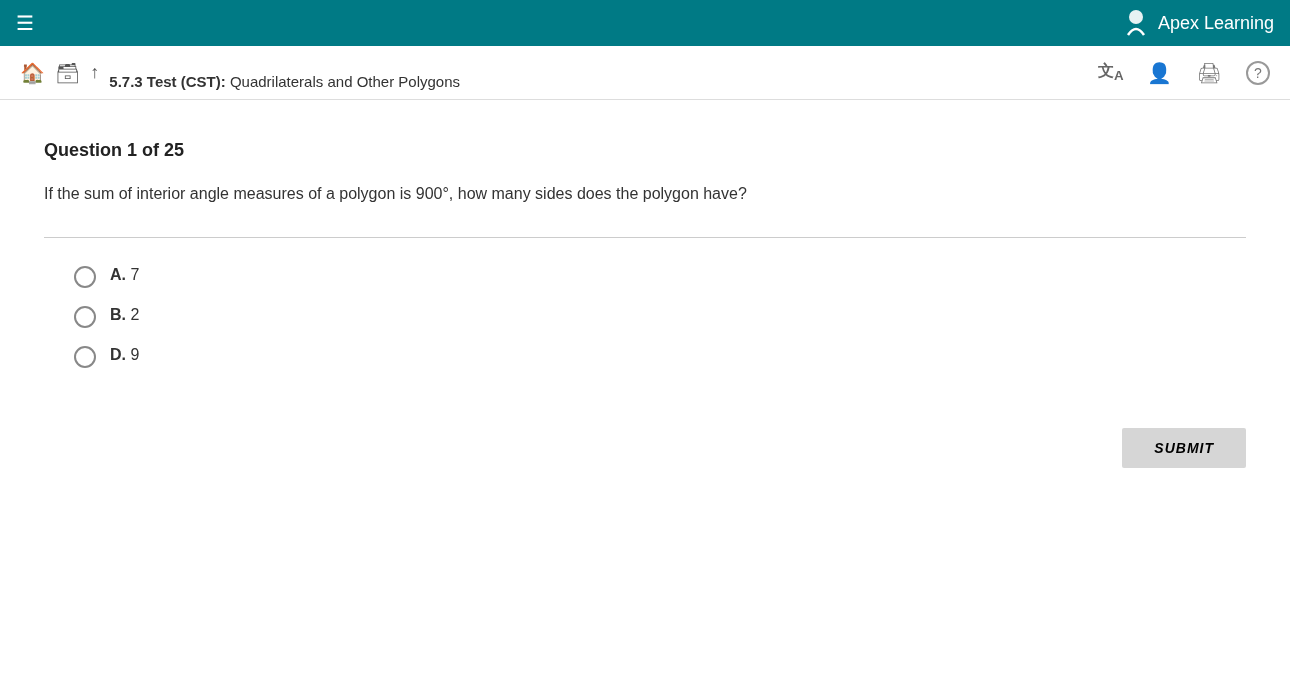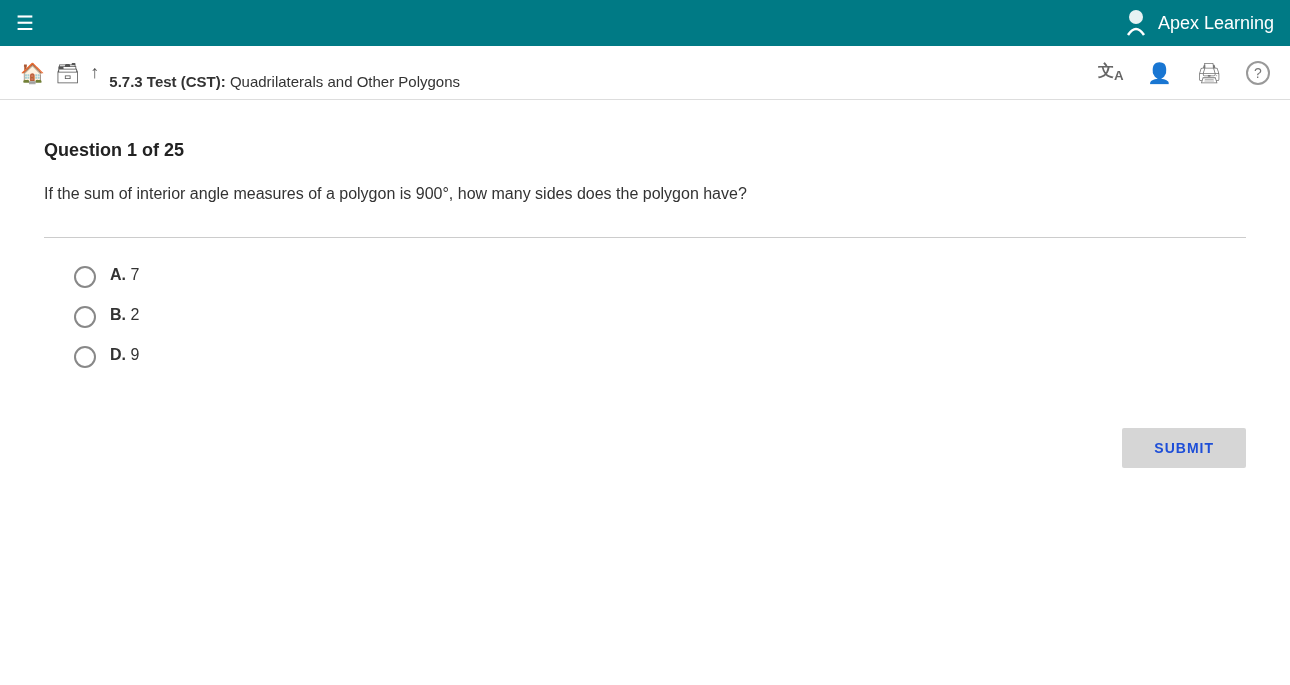--- a/index.html
+++ b/index.html
@@ -141,28 +141,29 @@
     .answer-label strong {
       font-weight: bold;
     }
     .submit-row {
       display: flex;
       justify-content: flex-end;
       margin-top: 20px;
     }
     .submit-button {
       background: #d6d6d6;
-      color: #1d4ed8;
+      color: #000000;
       border: none;
       padding: 12px 32px;
       font-size: 14px;
       font-weight: bold;
       letter-spacing: 1px;
       cursor: pointer;
       border-radius: 2px;
+      font-style: italic;
     }
   </style>
 </head>
 <body>
 
 <div class="top-bar">
   <div class="top-bar-left">
     <span class="hamburger-icon">☰</span>
   </div>
   <div class="apex-logo">

